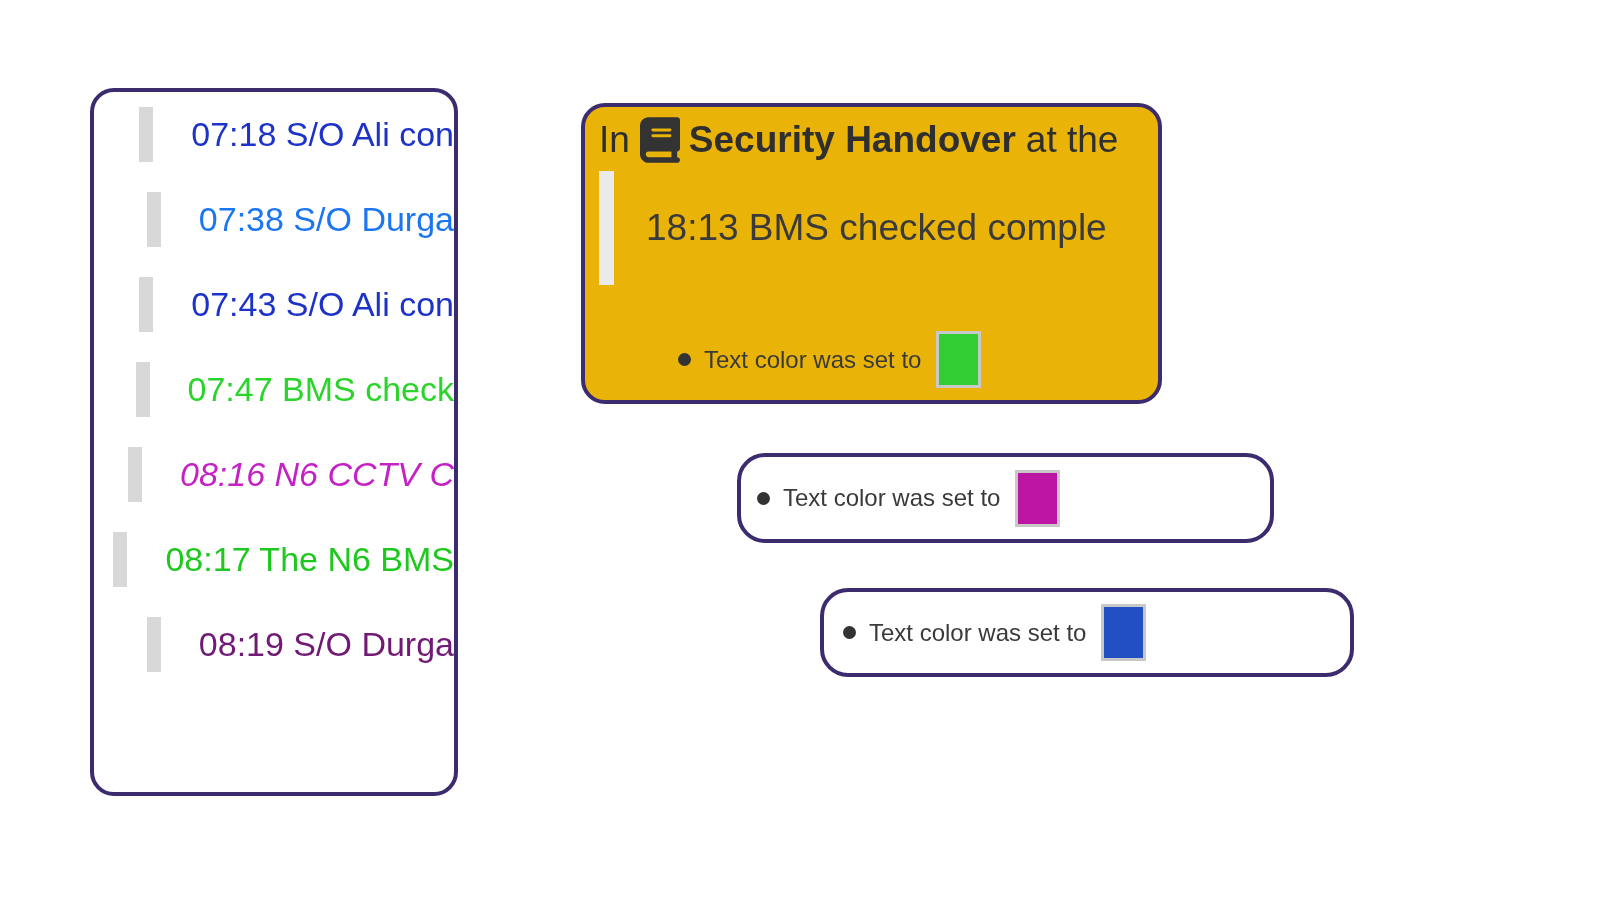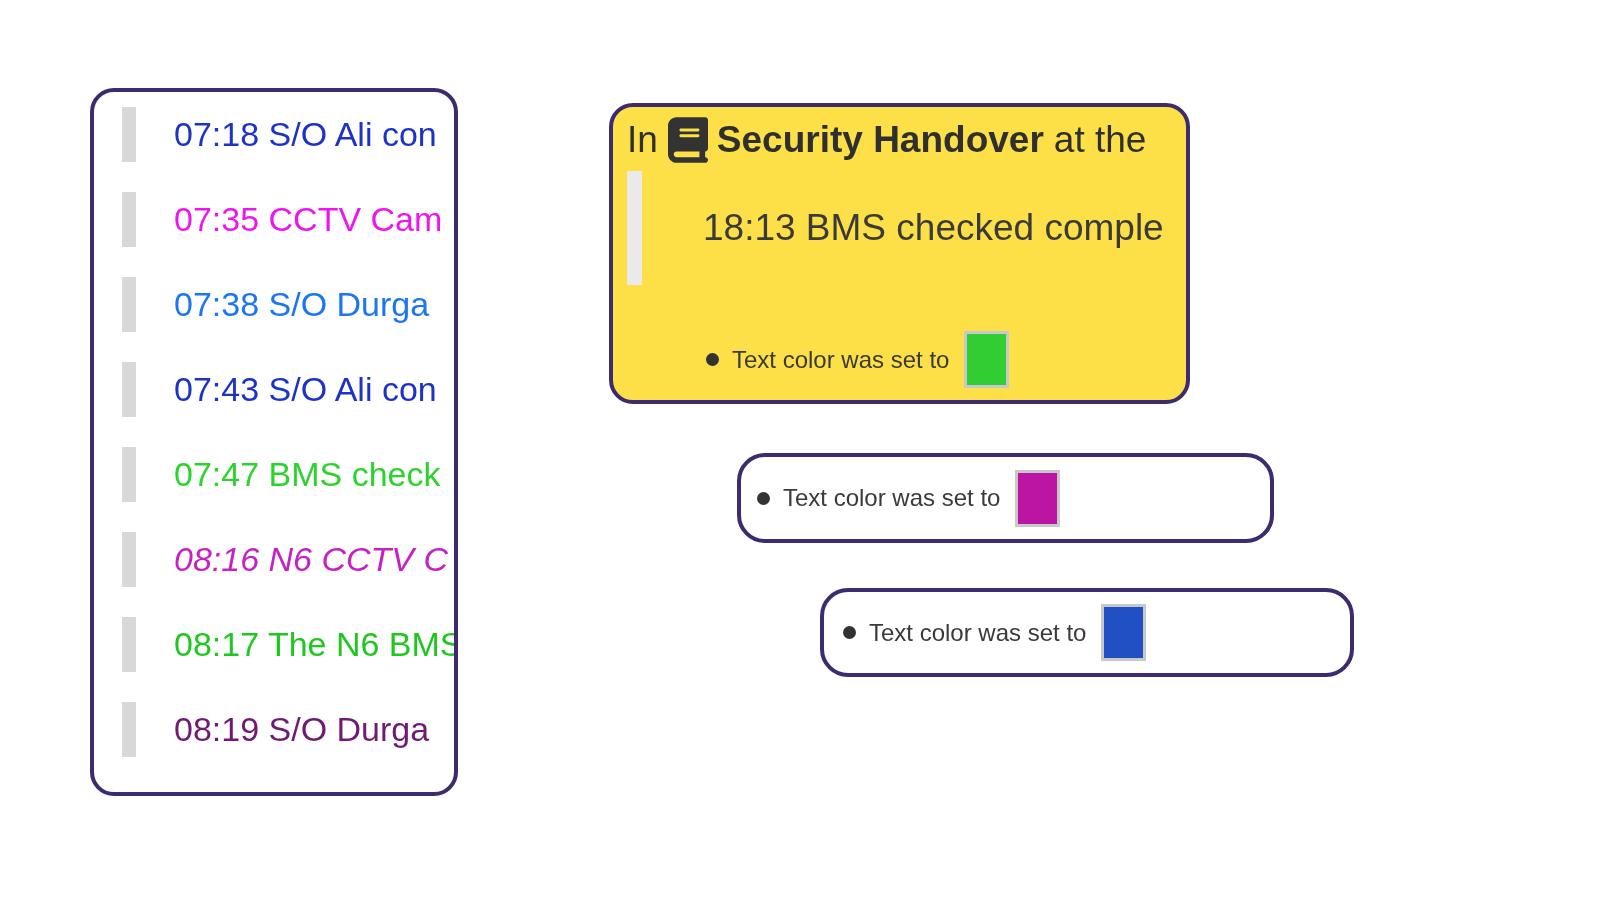--- a/index.html
+++ b/index.html
@@ -6,41 +6,41 @@
   body {
     width:1600px; height:900px; background:#ffffff; position:relative;
     font-family:"Liberation Sans", sans-serif; overflow:hidden;
   }
 
   
   .timeline-panel {
     position:absolute; left:90px; top:88px; width:360px; height:700px;
     border:4px solid #3c2b6e; border-radius:24px; background:#fff; overflow:hidden;
   }
-  .entry { display:flex; align-items:center; height:55px; margin-left:28px; margin-top:30px; }
+  .entry { display:flex; align-items:center; height:55px; margin-left:28px; margin-top:30px;justify-content:flex-end; }
   .entry.first { margin-top:15px; }
   .entry .bar { width:14px; height:55px; background:#d8d8d8; flex:0 0 auto; }
   .entry .entry-text { margin-left:38px; font-size:34px; white-space:nowrap; }
 
   
   .context-panel {
-    position:absolute; left:609px; top:103px; width:573px; height:293px;
-    border:4px solid #3c2b6e; border-radius:24px; background:#fde047; overflow:hidden;
+    position:absolute; left:581px; top:103px; width:573px; height:293px;
+    border:4px solid #3c2b6e; border-radius:24px; background:#eab308; overflow:hidden;
   }
   .ctx-header {
     display:flex; align-items:center; white-space:nowrap;
     margin:8px 0 0 14px; height:50px; font-size:37px; color:#2f2f2f;
   }
   .ctx-header .hdr-prefix { flex:0 0 auto; }
   .ctx-header .book-icon { width:40px; height:46px; margin:0 9px 0 10px; flex:0 0 auto; }
   .ctx-header .hdr-title { font-weight:bold; flex:0 0 auto; }
   .ctx-header .hdr-suffix { margin-left:10px; flex:0 0 auto; }
   .ctx-quote {
     display:flex; align-items:center; white-space:nowrap;
-    margin:6px 0 0 14px; border-left:15px solid #eaeaea; padding-left:61px;
+    margin:6px 0 0 14px; border-left:15px solid #eaeaea; padding-left:32px;
     height:114px; font-size:37px; color:#3a3a3a;
   }
   .bullet-row { display:flex; align-items:center; white-space:nowrap; }
   .ctx-bullet { margin-left:93px; margin-top:46px; }
   .bullet-dot { width:13px; height:13px; border-radius:50%; background:#333; margin-right:13px; flex:0 0 auto; }
   .bullet-text { font-size:24px; color:#3a3a3a; }
   .swatch { width:39px; height:51px; border:3px solid #c8c8c8; margin-left:15px; flex:0 0 auto; }
 
   
   .bubble {
@@ -50,24 +50,20 @@
   .bubble-magenta { left:737px; top:453px; width:513px; height:82px; padding-left:16px; }
   .bubble-blue    { left:820px; top:588px; width:507px; height:81px; padding-left:19px; }
 </style>
 </head>
 <body>
 
 <div class="timeline-panel">
   <div class="entry first">
     <div class="bar"></div>
     <div class="entry-text" style="color: rgb(28, 50, 200);">07:18 S/O Ali con</div>
-  </div>
-  <div class="entry">
-    <div class="bar"></div>
-    <div class="entry-text" style="color: rgb(238, 22, 238);">07:35 CCTV Cam</div>
   </div>
   <div class="entry">
     <div class="bar"></div>
     <div class="entry-text" style="color: rgb(27, 118, 242);">07:38 S/O Durga</div>
   </div>
   <div class="entry">
     <div class="bar"></div>
     <div class="entry-text" style="color: rgb(28, 50, 200);">07:43 S/O Ali con</div>
   </div>
   <div class="entry">

